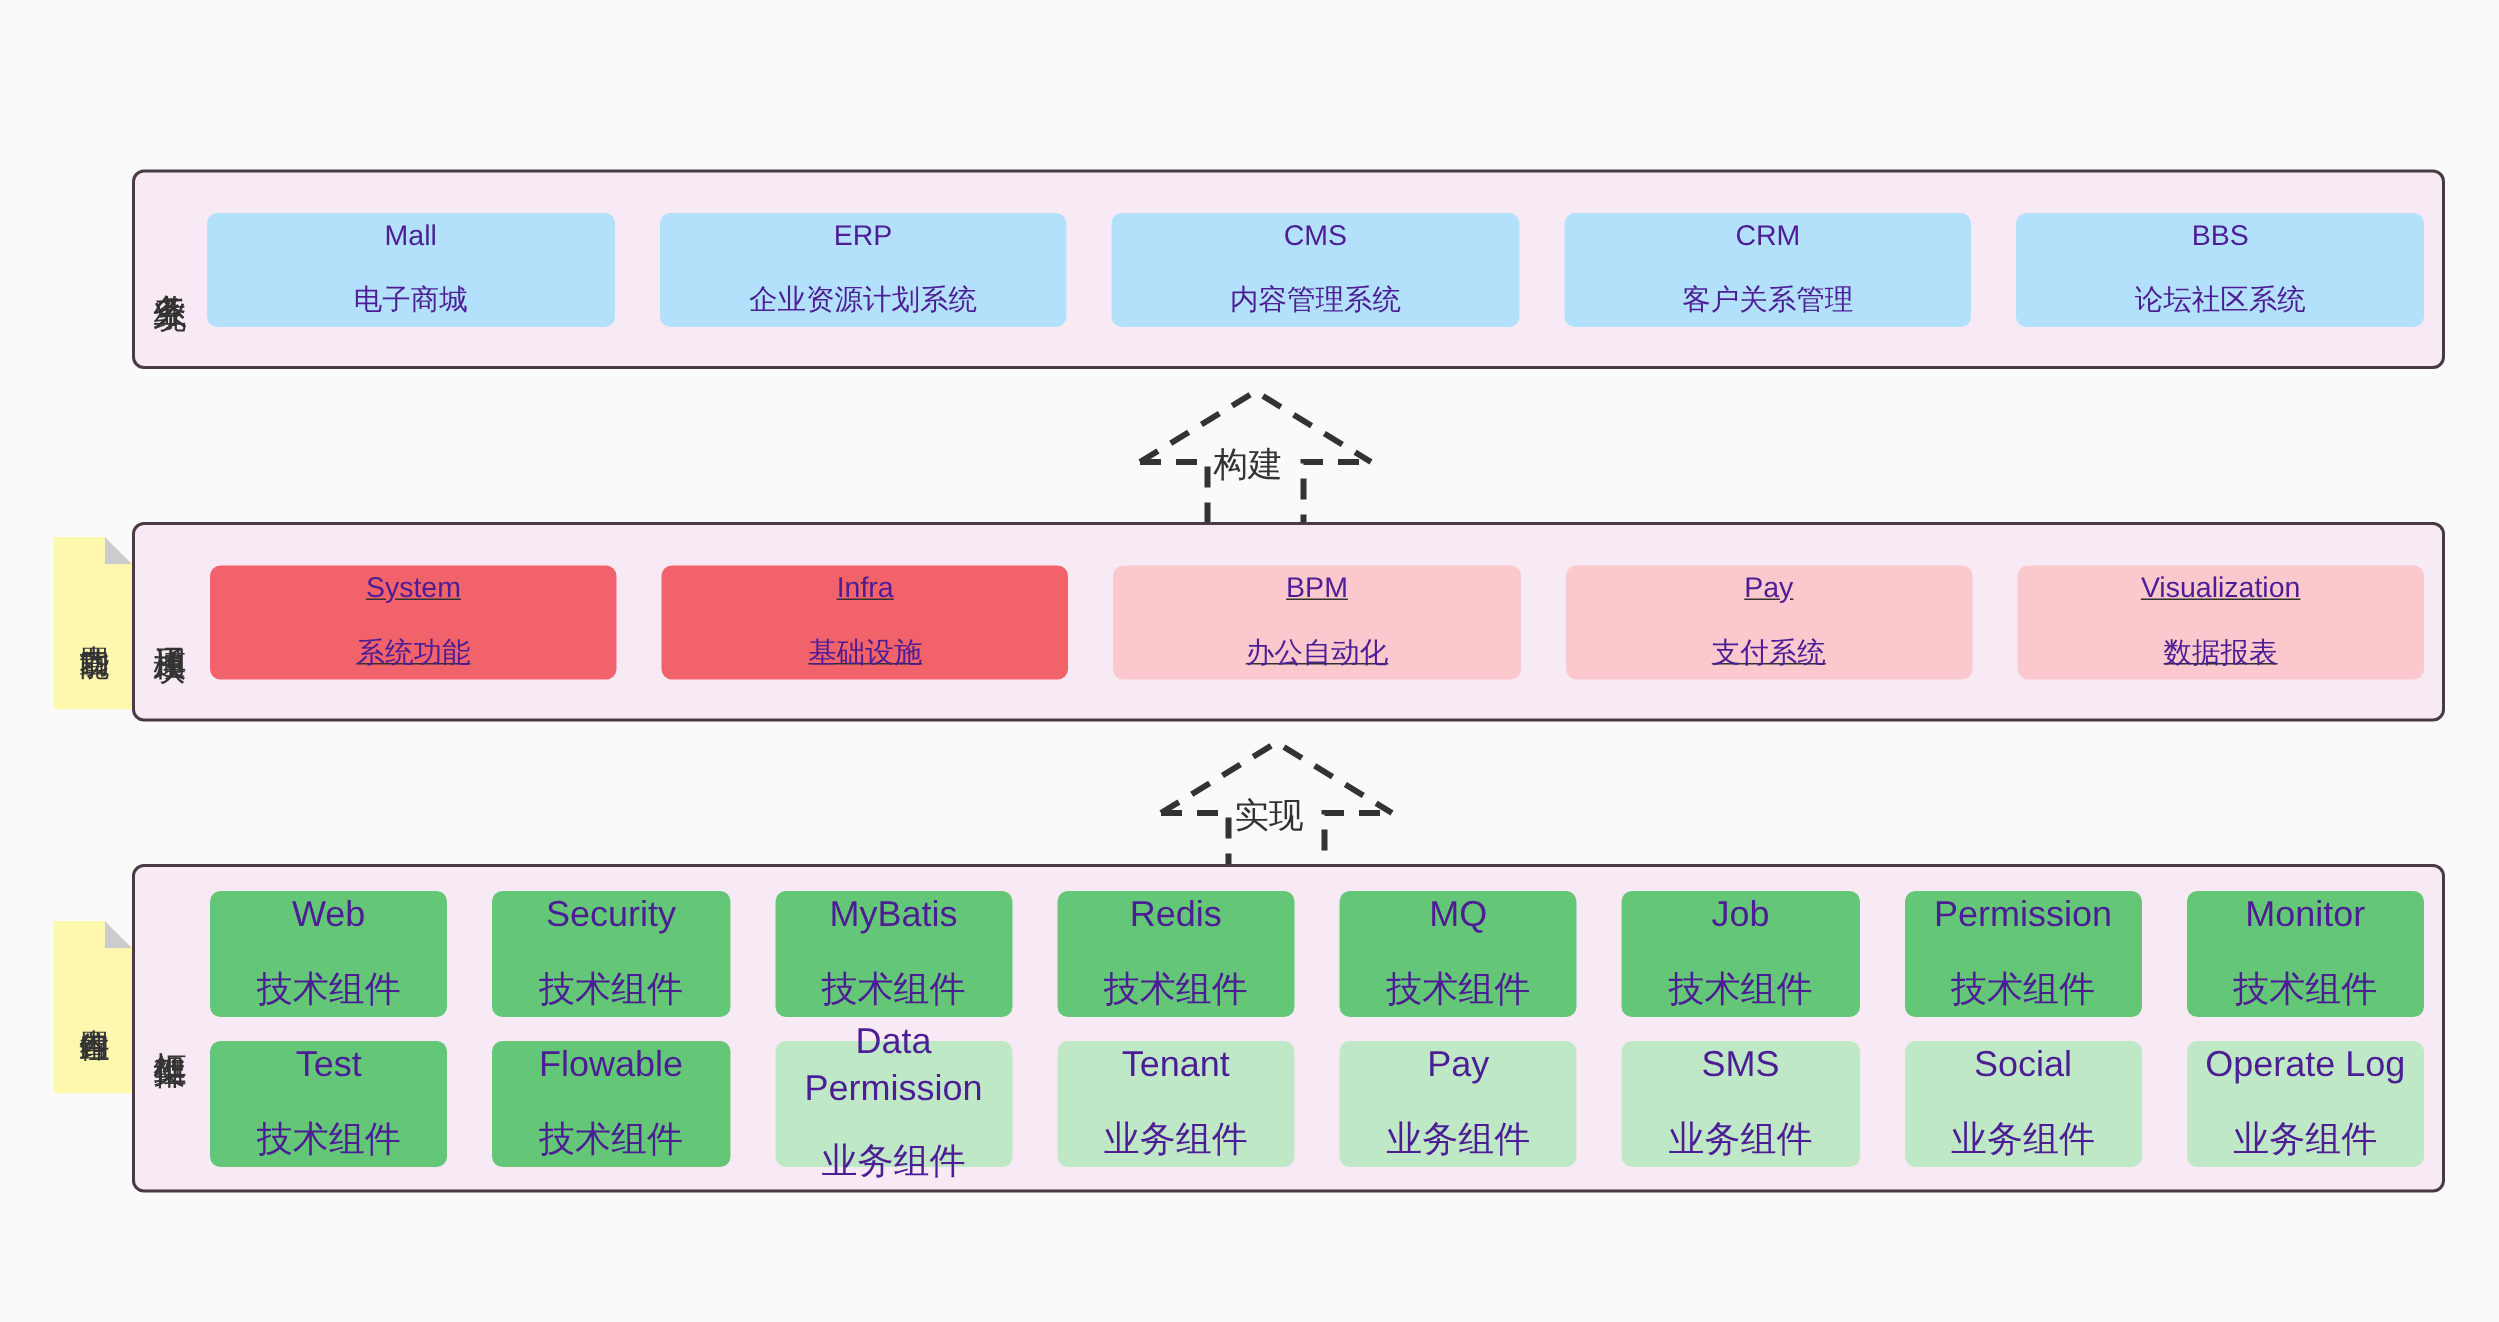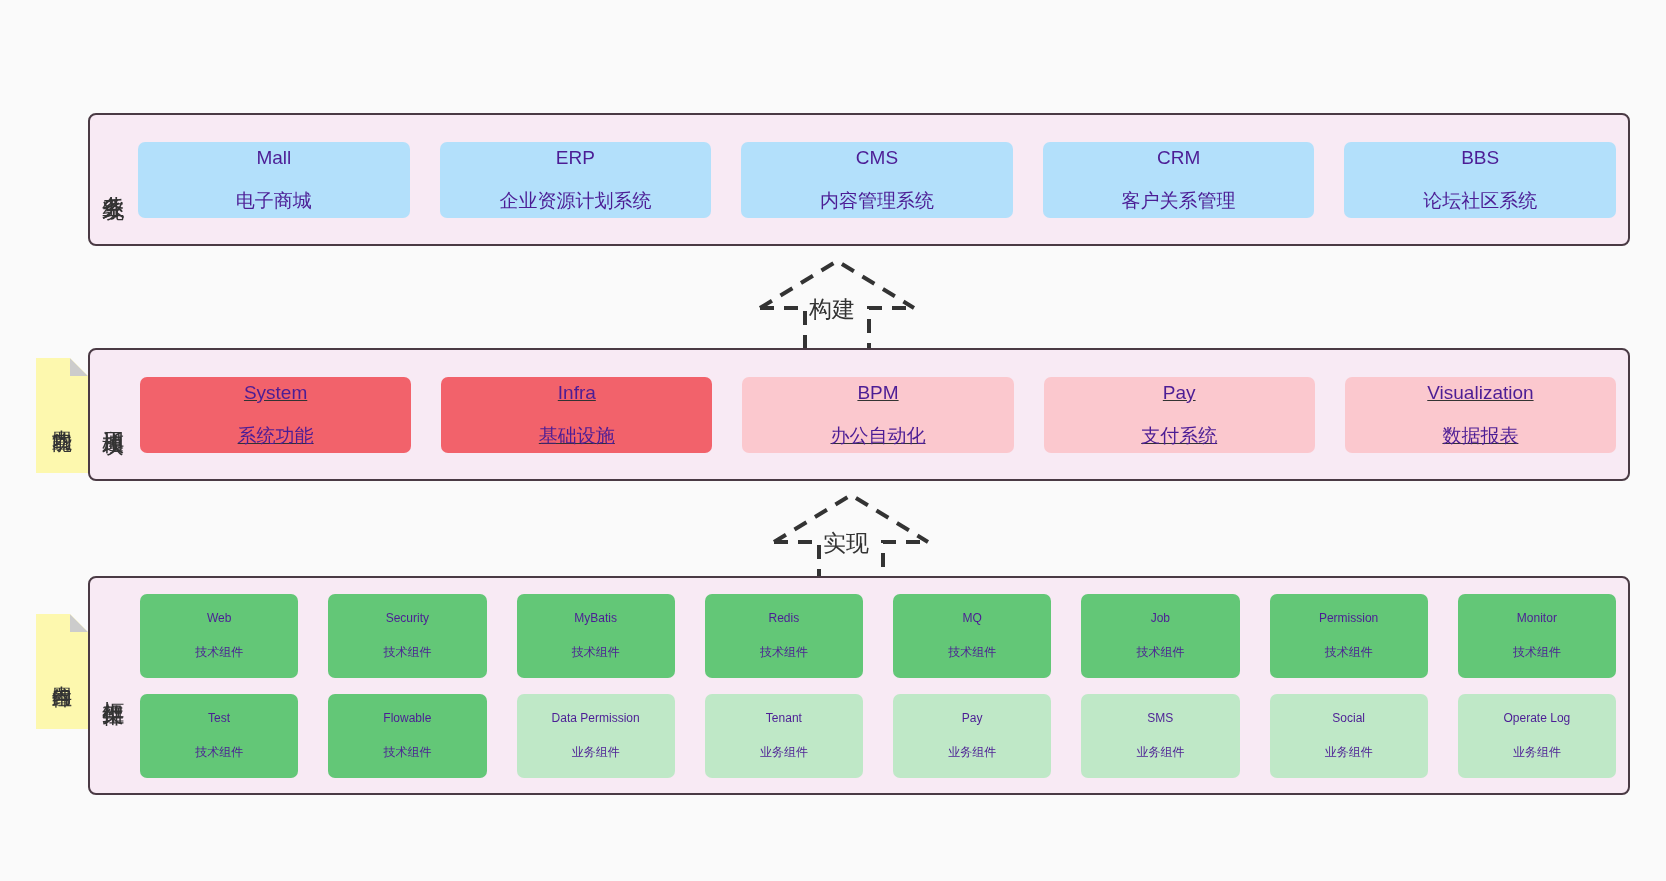--- a/index.html
+++ b/index.html
@@ -98,21 +98,21 @@
   #layer-common {
     left: 88px; top: 348px; width: 1542px; height: 133px;
   }
   #layer-common .row { height: 76px; text-decoration: underline; }
 
   #layer-framework {
     left: 88px; top: 576px; width: 1542px; height: 219px;
   }
   #layer-framework .row { height: 84px; }
   #layer-framework .layer-body { gap: 16px; }
-  #layer-framework .card { font-size: 12px; align-items: center; }
+  #layer-framework .card { font-size: 24px; align-items: center; }
 
   
   .sticky {
     position: absolute;
     width: 52px;
     background: #fdf8ae;
     box-sizing: border-box;
     display: flex;
     align-items: center;
     justify-content: center;

